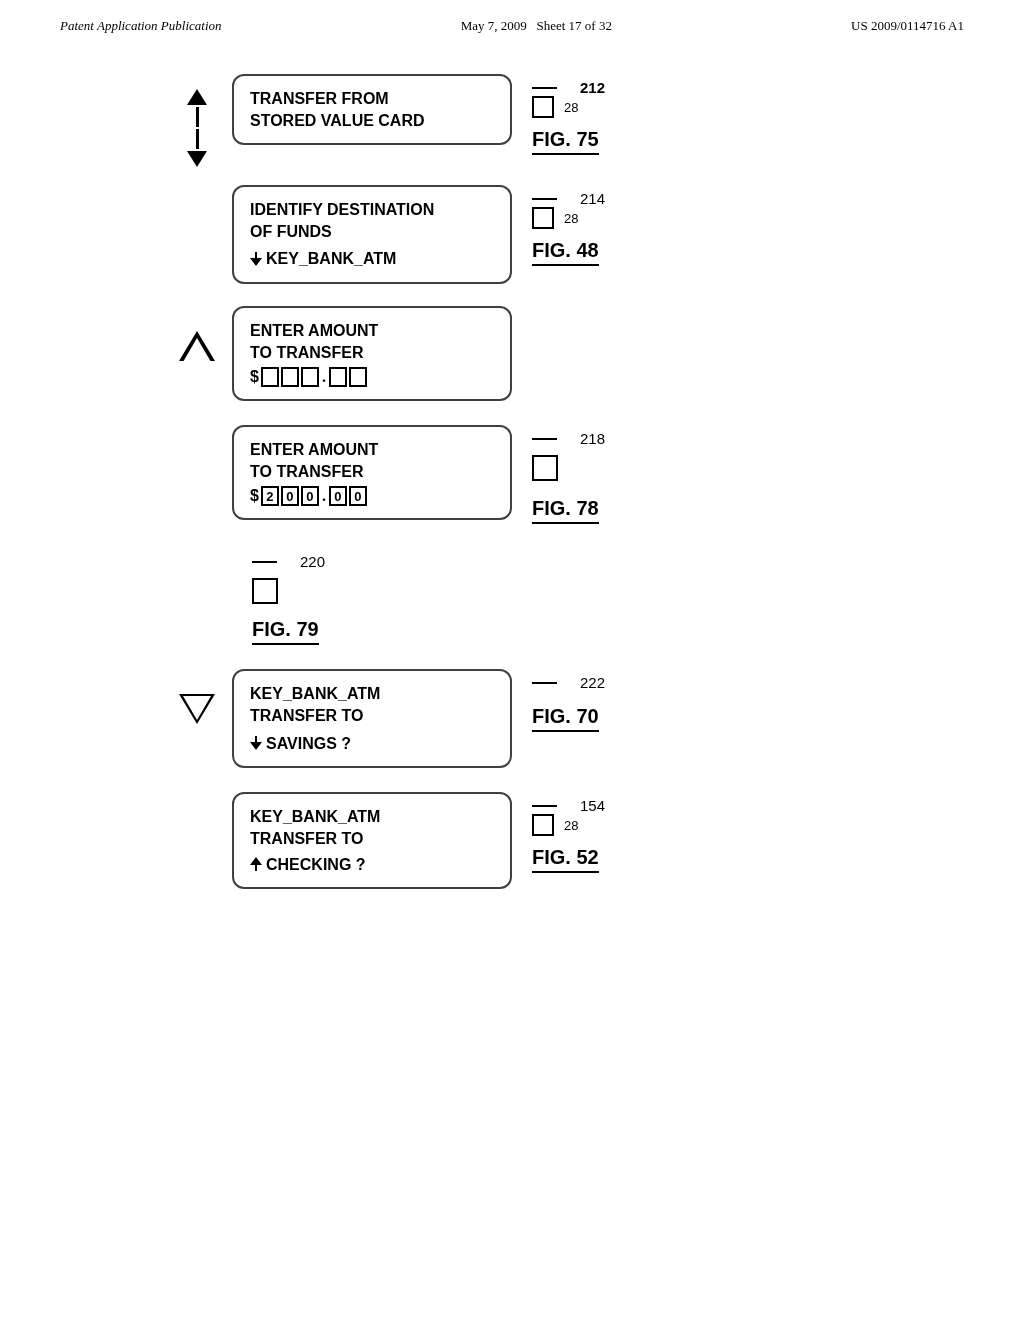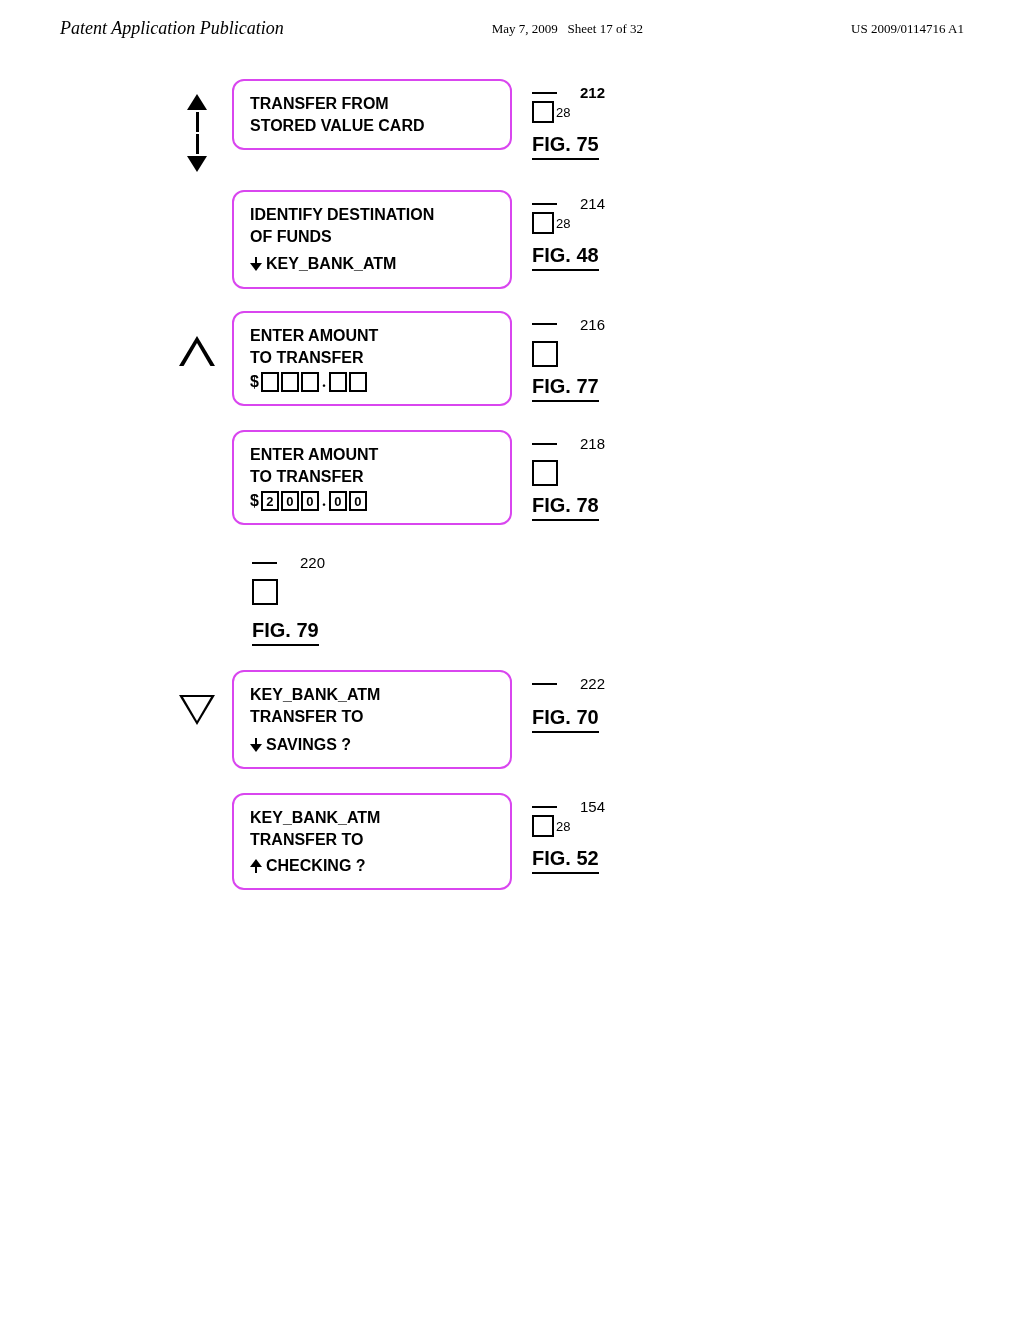--- a/index.html
+++ b/index.html
@@ -14,21 +14,21 @@
 
     .page-header {
       display: flex;
       justify-content: space-between;
       align-items: center;
       padding: 18px 60px 10px 60px;
       border-bottom: none;
     }
 
     .header-left {
-      font-size: 18px;
+      font-size: 13px;
       font-style: italic;
       text-align: right;
     }
 
     .header-center {
       font-size: 13px;
     }
 
     .header-right {
       font-size: 13px;
@@ -52,21 +52,21 @@
 
     .left-icon-area {
       width: 70px;
       display: flex;
       align-items: center;
       justify-content: center;
       padding-top: 15px;
     }
 
     .screen-box {
-      border: 2px solid #d946ef;
+      border: 2px solid #404040;
       border-radius: 12px;
       padding: 12px 16px;
       min-width: 280px;
       max-width: 300px;
       background: #fff;
     }
 
     .screen-box-text {
       font-size: 16px;
       font-weight: bold;
@@ -78,21 +78,21 @@
       display: flex;
       flex-direction: column;
       align-items: flex-start;
       padding-left: 20px;
       padding-top: 5px;
     }
 
     .small-box-area {
       display: flex;
       align-items: center;
-      gap: 2px;
+      gap: 10px;
       margin-bottom: 6px;
     }
 
     .small-square {
       width: 22px;
       height: 22px;
       border: 2px solid #000;
       background: #fff;
       display: inline-block;
     }
@@ -363,30 +363,20 @@
       <div class="input-row">
         <span style="font-size:16px;font-weight:bold;font-family:Arial,sans-serif;">$</span>
         <div class="digit-box-empty"></div>
         <div class="digit-box-empty"></div>
         <div class="digit-box-empty"></div>
         <span class="dot-sep">.</span>
         <div class="digit-box-empty"></div>
         <div class="digit-box-empty"></div>
       </div>
     </div>
-    <div class="right-area">
-      <div class="ref-line">
-        <div class="connector-line"></div>
-        <span class="ref-num-text">216</span>
-      </div>
-      <div style="margin-top:8px;">
-        <div class="large-square"></div>
-      </div>
-      <div class="fig-label" style="margin-top:8px;"><strong>FIG.  77</strong></div>
-    </div>
   </div>
 
   <div class="figure-row" style="margin-top:14px;">
     <div class="left-icon-area"></div>
     <div class="screen-box">
       <div class="screen-box-text">
         ENTER AMOUNT<br>TO TRANSFER
       </div>
       <div class="input-row">
         <span style="font-size:16px;font-weight:bold;font-family:Arial,sans-serif;">$</span>
@@ -399,21 +389,21 @@
       </div>
     </div>
     <div class="right-area">
       <div class="ref-line">
         <div class="connector-line"></div>
         <span class="ref-num-text">218</span>
       </div>
       <div style="margin-top:8px;">
         <div class="large-square"></div>
       </div>
-      <div class="fig-label" style="margin-top:8px;text-align:center;"><strong>FIG.  78</strong></div>
+      <div class="fig-label" style="margin-top:16px;text-align:center;"><strong>FIG.  78</strong></div>
     </div>
   </div>
 
   <div class="figure-row" style="margin-top:14px;">
     <div class="left-icon-area"></div>
     <div class="right-area">
       <div class="ref-line">
         <div class="connector-line"></div>
         <span class="ref-num-text">220</span>
       </div>

